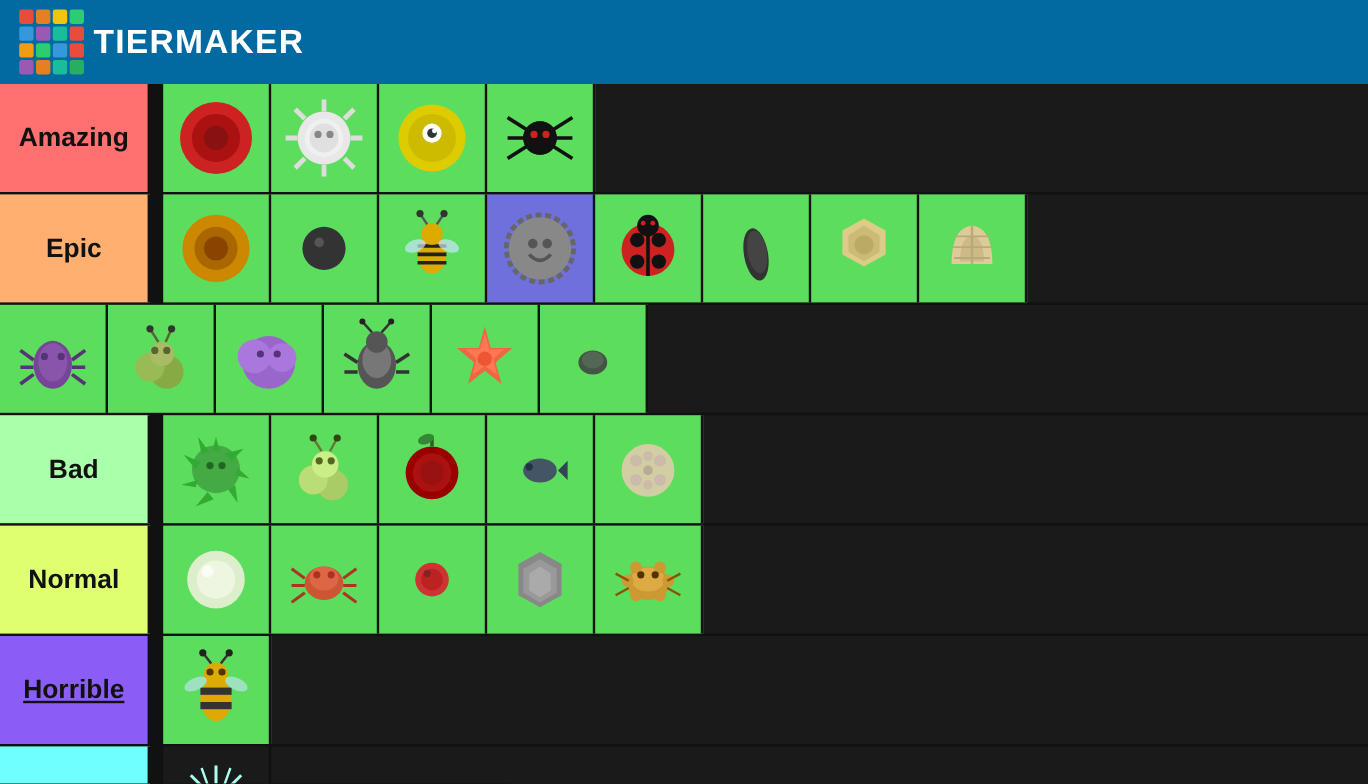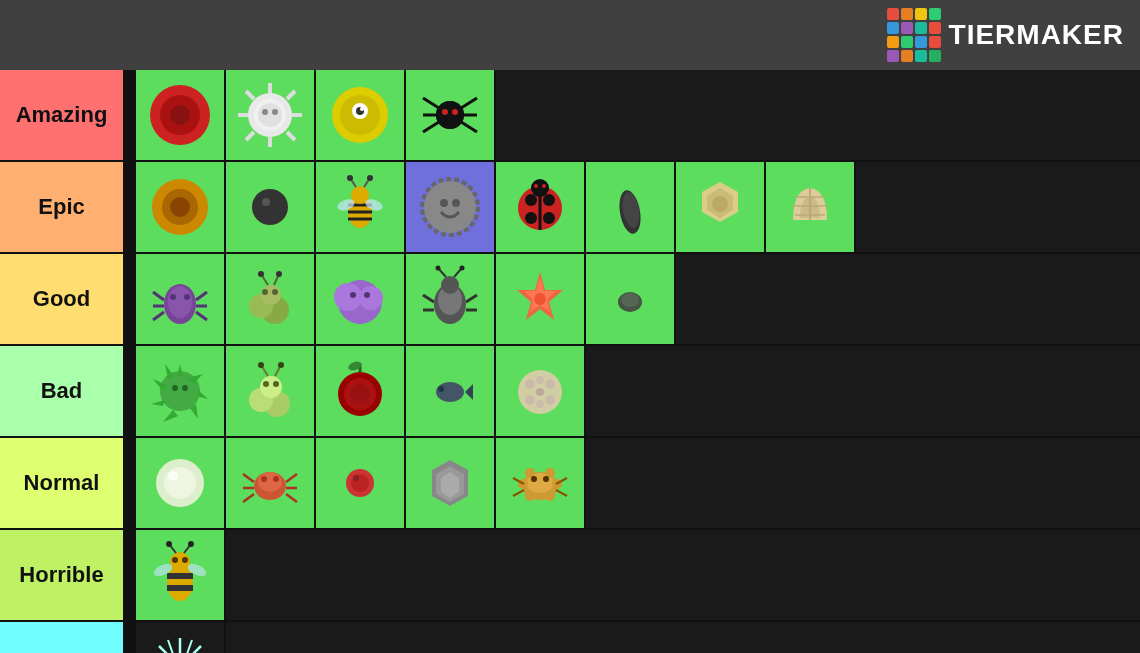--- a/index.html
+++ b/index.html
@@ -7,23 +7,23 @@
       background: #111;
       font-family: Arial, sans-serif;
       width: 1140px;
       height: 653px;
       overflow: hidden;
     }
 
     .header {
       display: flex;
       align-items: center;
-      justify-content: flex-end;
+      justify-content: flex-start;
       padding: 8px 16px;
-      background: #404040;
+      background: #0369a1;
     }
 
     .tiermaker-logo {
       display: flex;
       align-items: center;
       gap: 8px;
     }
 
     .logo-grid {
       display: grid;
@@ -105,21 +105,21 @@
       width: 75px;
       height: 75px;
     }
 
     
     .row-amazing .tier-label { background: #ff7070; }
     .row-epic .tier-label { background: #ffb070; text-align: right; }
     .row-good .tier-label { background: #ffdd70; }
     .row-normal .tier-label { background: #ddff70; }
     .row-bad .tier-label { background: #aaffaa; }
-    .row-horrible .tier-label { background: #bef264; }
+    .row-horrible .tier-label { background: #8b5cf6; text-decoration: underline; }
     .row-wtf .tier-label { background: #70ffff; }
   </style>
 </head>
 <body>
 
 <div class="header">
   <div class="tiermaker-logo">
     <div class="logo-grid">
       <div class="logo-cell" style="background:#e74c3c"></div>
       <div class="logo-cell" style="background:#e67e22"></div>
@@ -291,21 +291,20 @@
           <line x1="37" y1="18" x2="37" y2="50" stroke="#bbaa77" stroke-width="2"></line>
           <line x1="20" y1="36" x2="54" y2="36" stroke="#bbaa77" stroke-width="1.5"></line>
           <line x1="22" y1="27" x2="52" y2="27" stroke="#bbaa77" stroke-width="1.5"></line>
           <line x1="22" y1="45" x2="52" y2="45" stroke="#bbaa77" stroke-width="1.5"></line>
         </svg>
       </div>
     </div>
   </div>
 
   <div class="tier-row row-good">
-    <div class="tier-label">Good</div>
     <div class="tier-items">
 
       <div class="tier-item">
         <svg class="creature" viewBox="0 0 75 75">
           <ellipse cx="37" cy="42" rx="16" ry="20" fill="#774499"></ellipse>
           <ellipse cx="37" cy="40" rx="12" ry="16" fill="#8855aa"></ellipse>
 
           <line x1="21" y1="38" x2="10" y2="30" stroke="#553377" stroke-width="3"></line>
           <line x1="21" y1="44" x2="10" y2="44" stroke="#553377" stroke-width="3"></line>
           <line x1="21" y1="50" x2="10" y2="58" stroke="#553377" stroke-width="3"></line>

